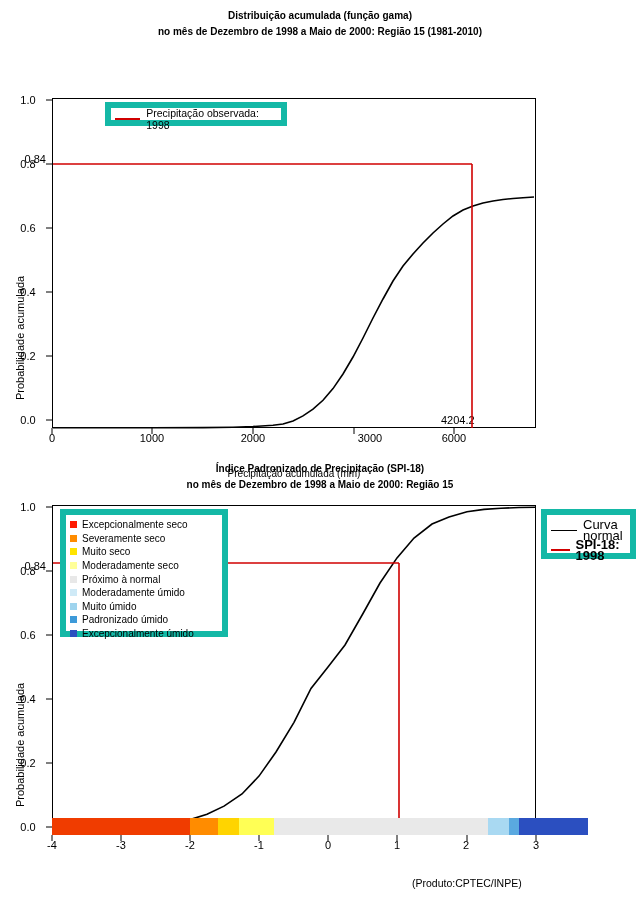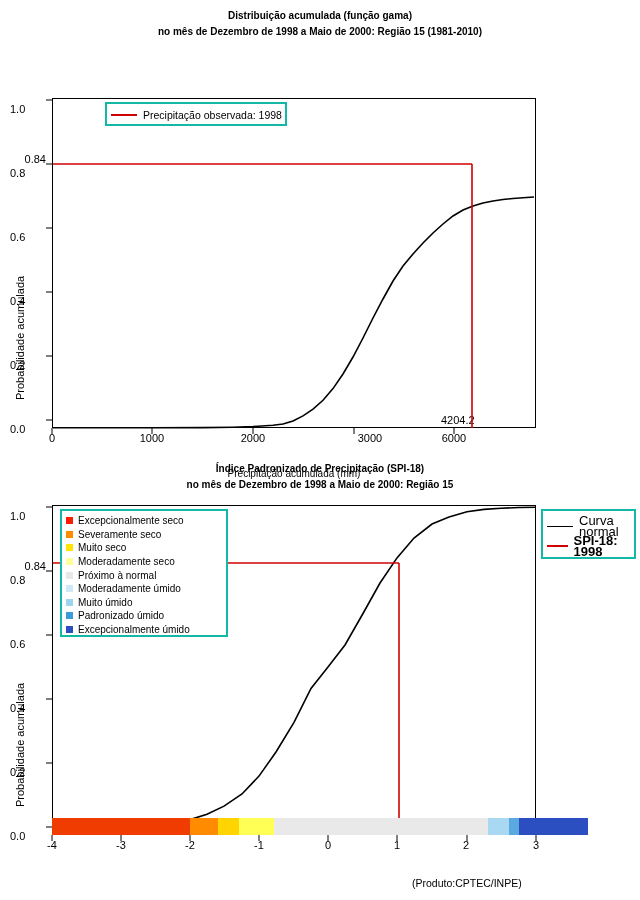--- a/index.html
+++ b/index.html
@@ -47,28 +47,28 @@
     position:absolute;
     font-size:10px;
     text-align:center;
     width:484px;
   }
   .tick-label{
     position:absolute;
     font-size:11px;
     white-space:nowrap;
   }
-  .ytick{ text-align:left; width:36px;margin-top:9px; }
+  .ytick{ text-align:center; width:36px; }
   .xtick{ text-align:center; width:40px; }
 
   svg{position:absolute;left:0;top:0;overflow:visible;}
 
   .legendbox{
     position:absolute;
-    border:2px solid #14b8a6;
+    border:6px solid #14b8a6;
     background:#fff;
     font-size:10.5px;
     box-sizing:border-box;
   }
   #legend1{left:105px;top:62px;width:182px;height:24px;}
   #legend1 .row{display:flex;align-items:center;height:22px;padding-left:4px;}
   .swatch-line{display:inline-block;width:26px;height:0;border-top:2px solid #d00000;margin-right:6px;}
   .swatch-line.black{border-top:1.6px solid #000;}
 
   #legend2{left:60px;top:509px;width:168px;height:128px;padding:3px 0 0 4px;}

